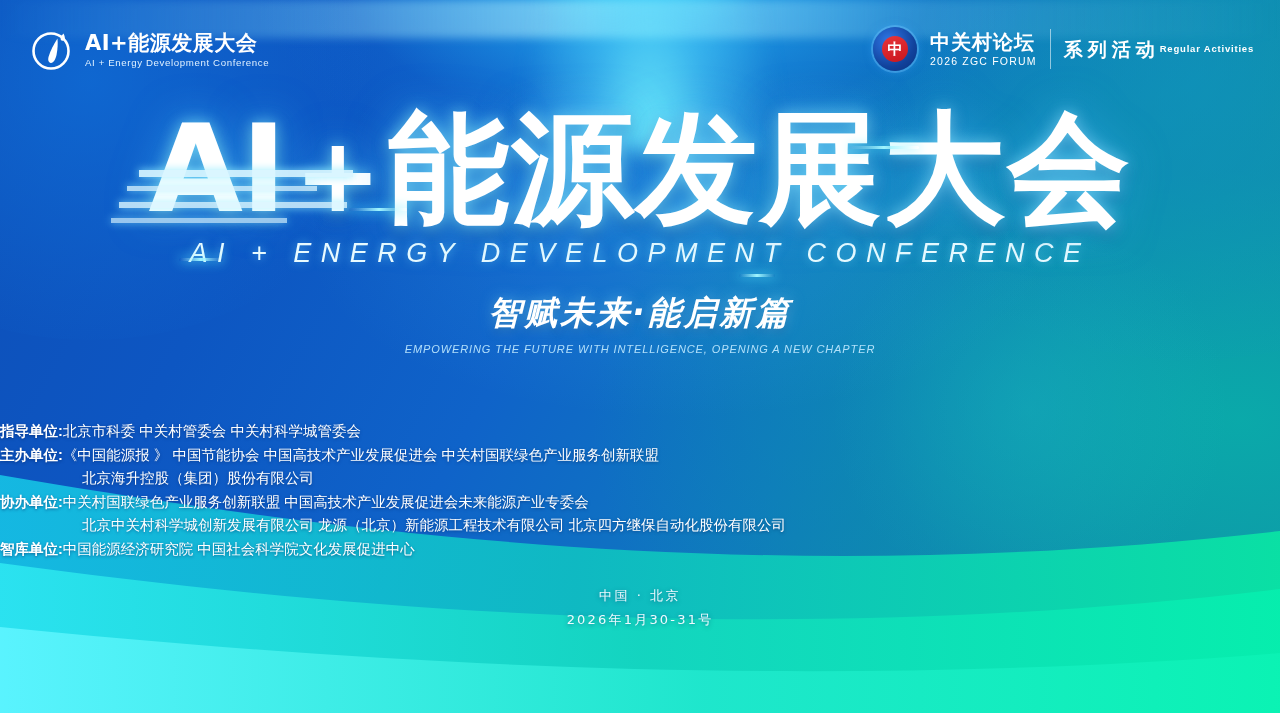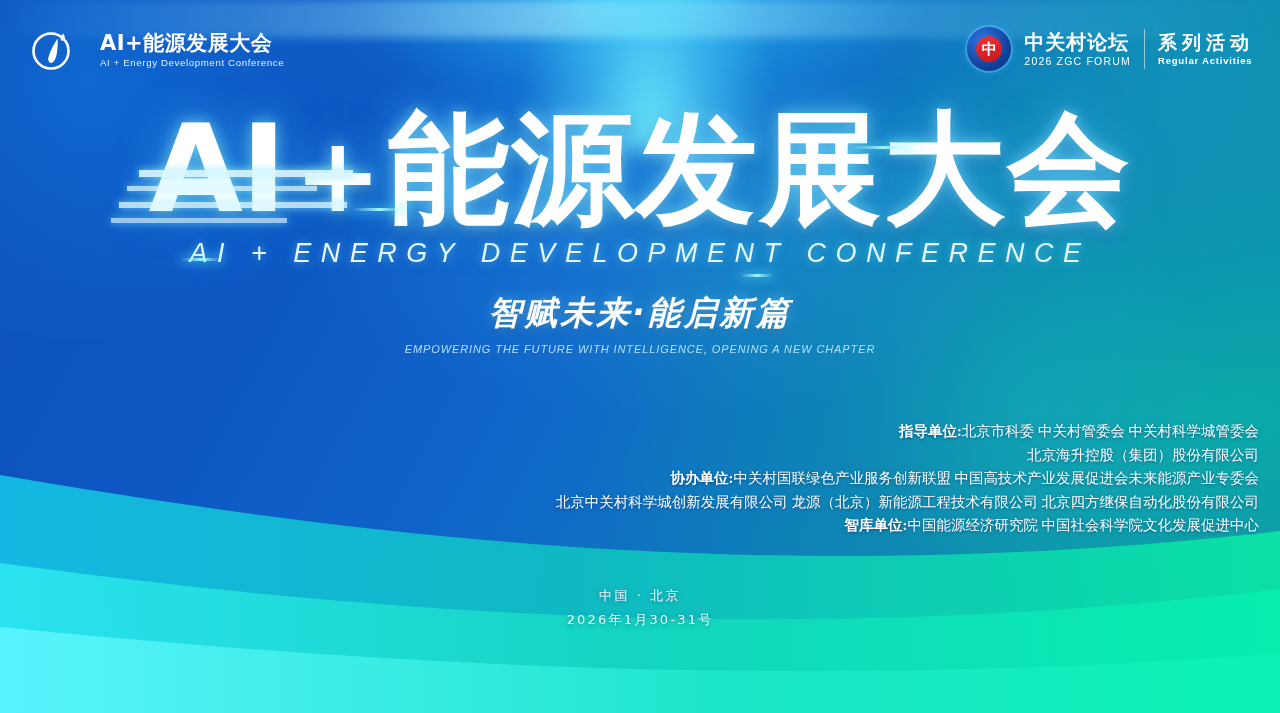--- a/index.html
+++ b/index.html
@@ -41,21 +41,21 @@
     position:absolute; left:520px; top:-150px; width:260px; height:300px;
     background:radial-gradient(ellipse at 50% 100%, rgba(120,250,255,0.95) 0%, rgba(90,225,255,0.45) 34%, rgba(60,200,255,0.0) 70%);
     filter:blur(10px);
   }
 
   
   .waves { position:absolute; left:0; bottom:0; width:1280px; height:300px; }
   .waves svg { display:block; width:1280px; height:300px; }
 
   
-  .logo-left { position:absolute; left:30px; top:26px; display:flex; align-items:center; gap:24px; }
+  .logo-left { position:absolute; left:30px; top:26px; display:flex; align-items:center; gap:9px; }
   .leaf-mark { width:46px; height:46px; position:relative; flex:none; }
   .logo-left-text { display:flex; flex-direction:column; line-height:1; padding-top:2px; }
   .ll-cn { font-size:21px; font-weight:bold; color:#ffffff; letter-spacing:0.5px;
            font-family:"DejaVu Sans","Liberation Sans",sans-serif; white-space:nowrap; }
   .ll-en { font-size:9.5px; color:#dff0ff; letter-spacing:0.6px; margin-top:4px; white-space:nowrap;
            font-family:"Liberation Sans",sans-serif; transform:scaleX(1.02); transform-origin:left center; }
 
   .logo-right { position:absolute; right:26px; top:27px; display:flex; align-items:center; gap:13px; }
   .zgc-badge { width:44px; height:44px; border-radius:50%; flex:none; position:relative;
                background:radial-gradient(circle at 36% 32%, #2f78e8 0%, #11429c 62%, #0a2f7c 100%);
@@ -64,21 +64,21 @@
                width:26px; height:26px; border-radius:50%;
                background:linear-gradient(160deg, #e8353b 0%, #c9161d 100%);
                display:flex; align-items:center; justify-content:center; }
   .zgc-badge .glyph { color:#fff; font-size:15px; font-weight:bold; line-height:1;
                font-family:"DejaVu Serif","Liberation Serif",serif; }
   .zgc-text { display:flex; flex-direction:column; line-height:1; }
   .zgc-cn { font-size:20px; font-weight:bold; color:#ffffff; letter-spacing:1px; white-space:nowrap;
             font-family:"DejaVu Sans","Liberation Sans",sans-serif; }
   .zgc-en { font-size:10.5px; font-weight:normal; color:#ffffff; letter-spacing:1.2px; margin-top:4px; white-space:nowrap; }
   .zgc-div { width:1px; height:40px; background:rgba(255,255,255,0.55); }
-  .zgc-text2 { display:flex; flex-direction:column; line-height:1; }
+  .zgc-text2 { display:flex; flex-direction:row; line-height:1; }
   .zgc-cn2 { font-size:19px; font-weight:bold; color:#ffffff; letter-spacing:5px; white-space:nowrap;
              font-family:"DejaVu Sans","Liberation Sans",sans-serif; }
   .zgc-en2 { font-size:9.5px; font-weight:bold; color:#ffffff; letter-spacing:0.8px; margin-top:4px; white-space:nowrap; }
 
   
   .hero { position:absolute; left:0; top:108px; width:1280px; text-align:center; }
 
   .title-main {
     position:relative;
     display:inline-block;
@@ -146,22 +146,22 @@
     font-size:11px;
     letter-spacing:0.9px;
     color:#bfe9ff;
     white-space:nowrap;
     opacity:.92;
   }
 
   
   .orgs {
     position:absolute; left:0; top:420px; width:1259px;
-    text-align:right;
-    font-family:Liberation Serif, serif;
+    text-align:left;
+    font-family:Liberation Sans, sans-serif;
     color:#ffffff;
   }
   .org-line {
     font-size:14.5px;
     line-height:23.5px;
     white-space:nowrap;
     text-shadow:0 1px 3px rgba(3,35,95,0.55);
   }
   .org-label { font-weight:bold; }
   .org-indent { display:inline-block; }
@@ -262,20 +262,23 @@
     <div class="title-en">AI + ENERGY DEVELOPMENT CONFERENCE</div>
     <div class="slogan">智赋未来·能启新篇</div>
     <div class="slogan-en">EMPOWERING THE FUTURE WITH INTELLIGENCE, OPENING A NEW CHAPTER</div>
   </div>
 
   <div class="orgs">
     <div class="org-line">
       <span class="org-label">指导单位:</span><span>北京市科委 中关村管委会 中关村科学城管委会</span>
     </div>
     <div class="org-line">
+      <span class="org-label">主办单位:</span><span>《中国能源报 》 中国节能协会 中国高技术产业发展促进会 中关村国联绿色产业服务创新联盟</span>
+    </div>
+    <div class="org-line">
       <span class="org-indent" style="width:82px"></span><span>北京海升控股（集团）股份有限公司</span>
     </div>
     <div class="org-line">
       <span class="org-label">协办单位:</span><span>中关村国联绿色产业服务创新联盟 中国高技术产业发展促进会未来能源产业专委会</span>
     </div>
     <div class="org-line">
       <span class="org-indent" style="width:82px"></span><span>北京中关村科学城创新发展有限公司 龙源（北京）新能源工程技术有限公司 北京四方继保自动化股份有限公司</span>
     </div>
     <div class="org-line">
       <span class="org-label">智库单位:</span><span>中国能源经济研究院 中国社会科学院文化发展促进中心</span>

